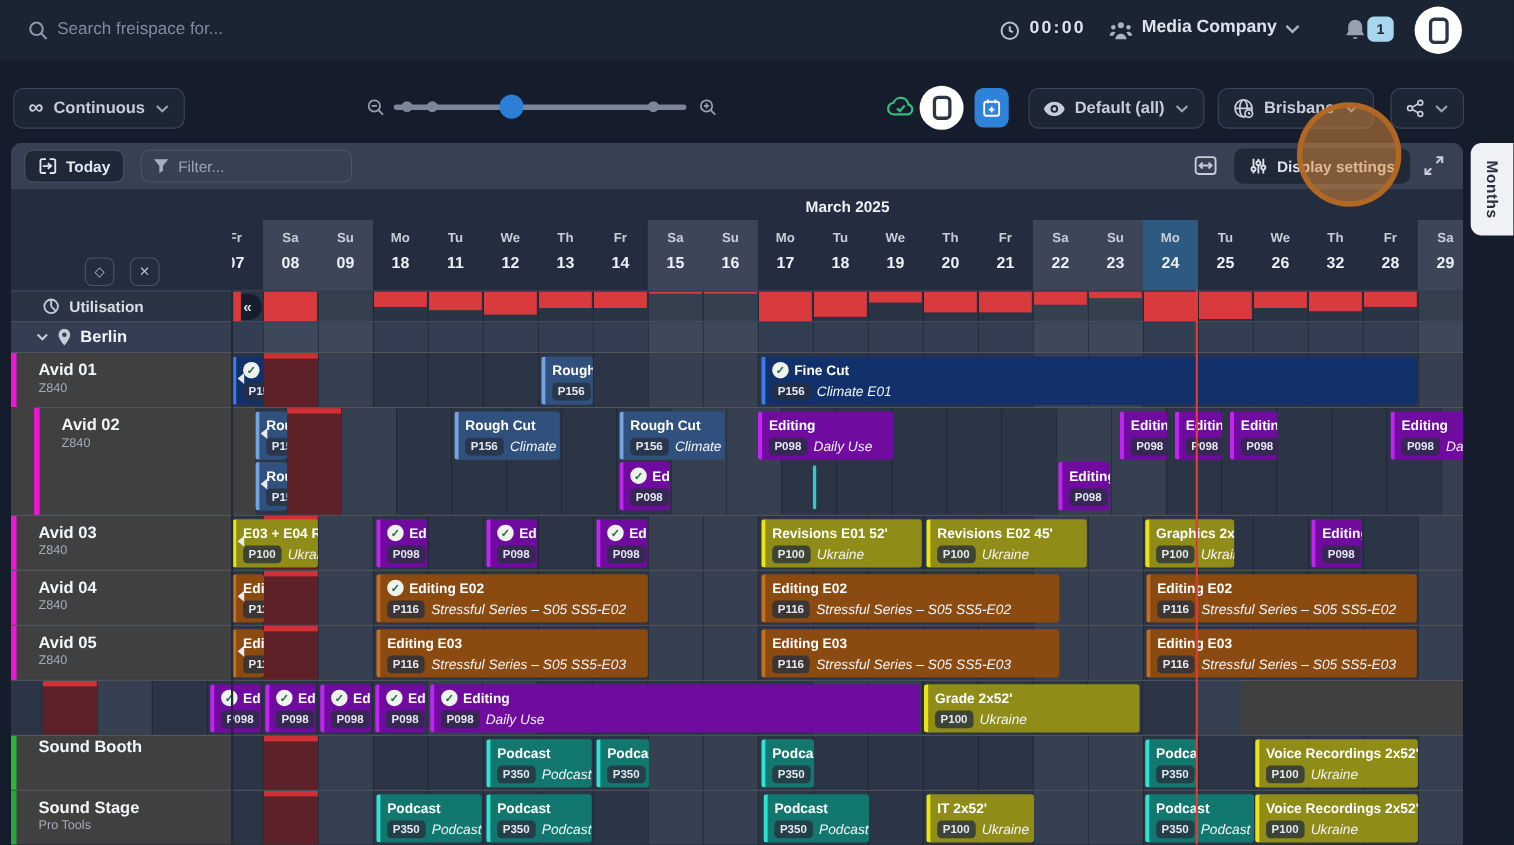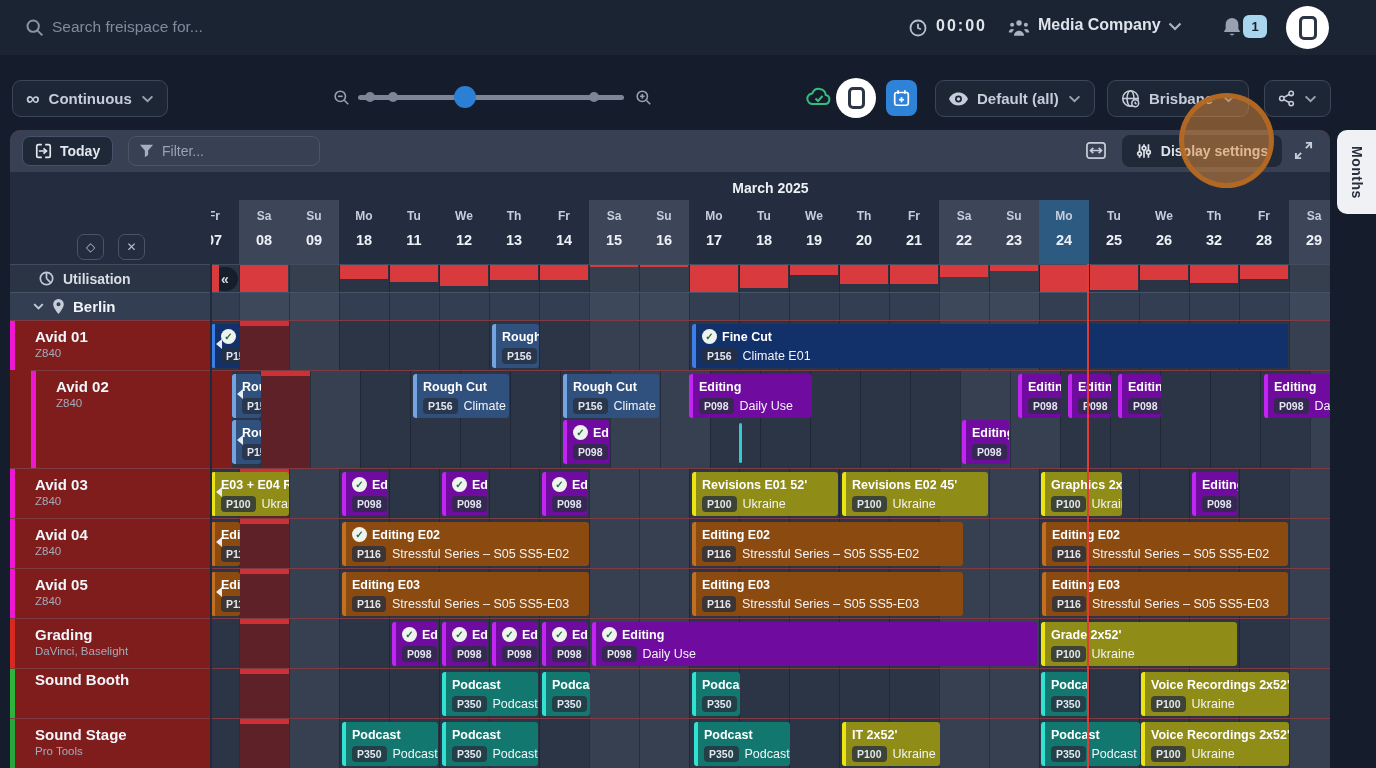--- a/index.html
+++ b/index.html
@@ -44,21 +44,21 @@
   #btn-default { left:935px; }
   #btn-brisbane { left:1107px; }
   #btn-share { left:1264px; }
 
   
   #months-tab { position:absolute; left:1337px; top:130px; width:39px; height:84px; background:#f0f1f4;
     border-radius:10px 0 0 10px; color:#28303f; font-size:14px; font-weight:700;
     writing-mode:vertical-rl; display:flex; align-items:center; justify-content:center; letter-spacing:.5px; cursor:pointer; }
 
   
-  #panel { position:absolute; left:10px; top:130px; width:1320px; height:638px; background:#7f1d1d;
+  #panel { position:absolute; left:10px; top:130px; width:1320px; height:638px; background:#404040;
     border-radius:10px 10px 0 0; overflow:hidden; }
   #ptoolbar { position:absolute; left:0; top:0; width:1320px; height:42px; background:#37415​3; background:#374153; }
   #btn-today { position:absolute; left:12px; top:6px; height:30px; background:#1f2836; border:1px solid #47526a;
     border-radius:8px; display:flex; align-items:center; gap:8px; padding:0 12px; color:#e3e7ee; font-size:14px; font-weight:700; cursor:pointer; }
   #filter-box { position:absolute; left:118px; top:6px; width:192px; height:30px; border:1px solid #4a5569; border-radius:8px;
     display:flex; align-items:center; gap:8px; padding:0 10px; color:#a6afbe; }
   #filter-input { flex:1; background:transparent; border:none; outline:none; color:#c7cede; font-size:14px; font-family:inherit; }
   #filter-input::placeholder { color:#9aa3b2; }
   #fit-ic { position:absolute; left:1075px; top:11px; color:#c7ced9; cursor:pointer; }
   #btn-display { position:absolute; left:1112px; top:5px; width:160px; height:32px; background:#202938; border-radius:8px;
@@ -106,21 +106,21 @@
   .strip { position:absolute; left:0; top:0; bottom:0; width:5px; }
 
   
   .event { position:absolute; height:44px; border-radius:3px; border-left:4px solid; overflow:hidden;
     padding:3px 4px 0 6px; cursor:pointer; z-index:5; }
   .ev-line1 { display:flex; align-items:center; gap:5px; height:19px; }
   .ev-title { color:#ffffff; font-size:12.5px; font-weight:700; white-space:nowrap; }
   .ev-line2 { display:flex; align-items:center; gap:6px; margin-top:1px; height:18px; }
   .ev-chip { background:rgba(40,48,62,0.78); color:#e2e7ef; font-size:10.5px; font-weight:600; border-radius:4px;
     padding:1px 5px; line-height:14px; white-space:nowrap; }
-  .ev-desc { color:#f2f4f8; font-size:12.5px; white-space:nowrap; }
+  .ev-desc { color:#f2f4f8; font-size:12.5px; white-space:nowrap;font-style:italic; }
   .ev-check { width:15px; height:15px; min-width:15px; border-radius:50%; background:#eef3ee; color:#1d6b44;
     font-size:10px; font-weight:700; display:flex; align-items:center; justify-content:center; }
   .cutL { position:absolute; left:1px; top:15px; width:0; height:0;
     border-top:5px solid transparent; border-bottom:5px solid transparent; border-right:6px solid #e8ecf2; z-index:6; }
   .marker { position:absolute; width:3px; border-radius:2px; z-index:5; }
 
   #today-line { position:absolute; left:1077px; top:134px; width:2px; height:504px; background:#e23b33; z-index:40; }
   #side-divider { position:absolute; left:200px; top:134px; width:2px; height:504px; background:#202a3b; z-index:20; }
 
   
@@ -964,25 +964,20 @@
                 <span class="ev-title">Editing E03</span>
               </div>
               <div class="ev-line2">
                 <span class="ev-chip">P116</span>
                 <span class="ev-desc">Stressful Series – S05 SS5-E03</span>
               </div>
             </div>
           </div>
         </div>
         <div class="row" style="height: 50px;">
-          <div class="row-side">
-            <div class="strip" style="background: rgb(214, 42, 32);"></div>
-            <div class="res-name">Grading</div>
-            <div class="res-sub">DaVinci, Baselight</div>
-          </div>
           <div class="row-track">
             <div class="bg-cell" style="left: -22px;"></div>
             <div class="bg-cell weekend" style="left: 28px;"></div>
             <div class="bg-cell weekend" style="left: 78px;"></div>
             <div class="bg-cell" style="left: 128px;"></div>
             <div class="bg-cell" style="left: 178px;"></div>
             <div class="bg-cell" style="left: 228px;"></div>
             <div class="bg-cell" style="left: 278px;"></div>
             <div class="bg-cell" style="left: 328px;"></div>
             <div class="bg-cell weekend" style="left: 378px;"></div>

